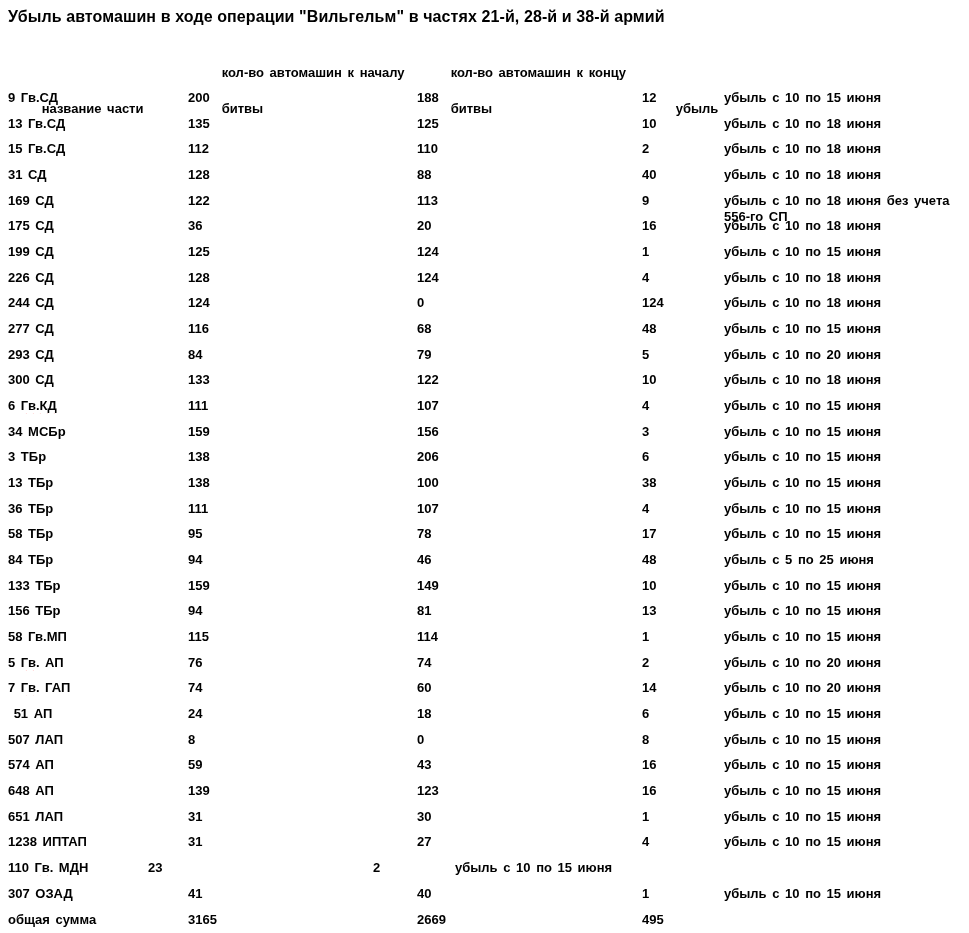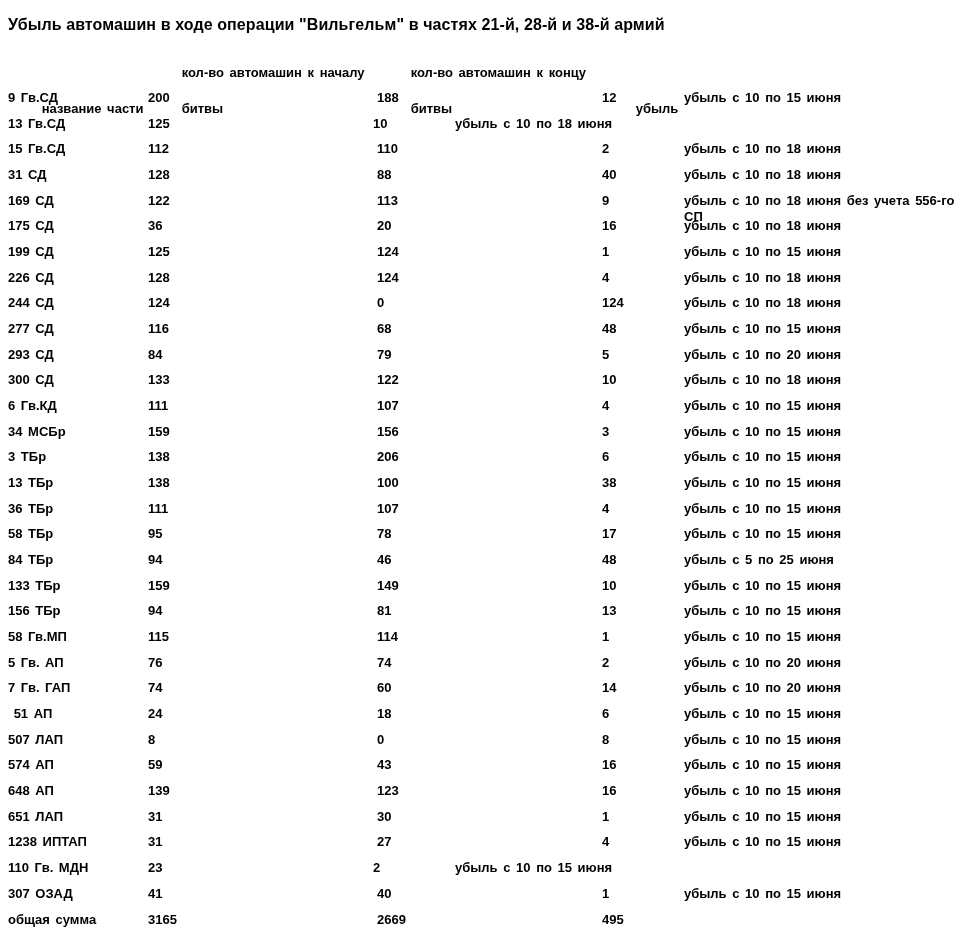--- a/index.html
+++ b/index.html
@@ -13,21 +13,21 @@
     color: #000000;
   }
   .page {
     position: relative;
     width: 969px;
     height: 933px;
   }
   .doc-title {
     position: absolute;
     left: 8px;
-    top: 16px;
+    top: 8px;
     font-size: 16px;
     font-weight: bold;
     letter-spacing: 0.1px;
     white-space: nowrap;
   }
   .thead {
     position: absolute;
     left: 8px;
     top: 46px;
     right: 0;
@@ -52,21 +52,21 @@
     height: 25.68px;
     line-height: 16px;
     font-weight: bold;
   }
   .cell, .hcell {
     flex: 0 0 auto;
     white-space: pre-wrap;
     overflow: hidden;
   }
   .c1 { width: 140px; }
-  .c2 { width: 229px; }
+  .c2 { width: 229px; margin-left: 40px; }
   .c3 { width: 225px; }
   .c4 { width: 82px;  }
   .c5 { flex: 1 1 auto; width: auto; }
   .squiggle {
     text-decoration: underline wavy #ff5050;
     text-decoration-thickness: 1px;
     text-underline-offset: 3px;
     text-decoration-skip-ink: none;
     text-align: center;
   }
@@ -98,20 +98,21 @@
   <div class="tbody">
       <div class="trow">
         <div class="cell c1">9 Гв.СД</div>
         <div class="cell c2">200</div>
         <div class="cell c3">188</div>
         <div class="cell c4">12</div>
         <div class="cell c5">убыль с 10 по 15 июня</div>
       </div>
       <div class="trow">
         <div class="cell c1">13 Гв.СД</div>
+        <div class="cell c2">135</div>
         <div class="cell c3">125</div>
         <div class="cell c4">10</div>
         <div class="cell c5">убыль с 10 по 18 июня</div>
       </div>
       <div class="trow">
         <div class="cell c1">15 Гв.СД</div>
         <div class="cell c2">112</div>
         <div class="cell c3">110</div>
         <div class="cell c4">2</div>
         <div class="cell c5">убыль с 10 по 18 июня</div>

